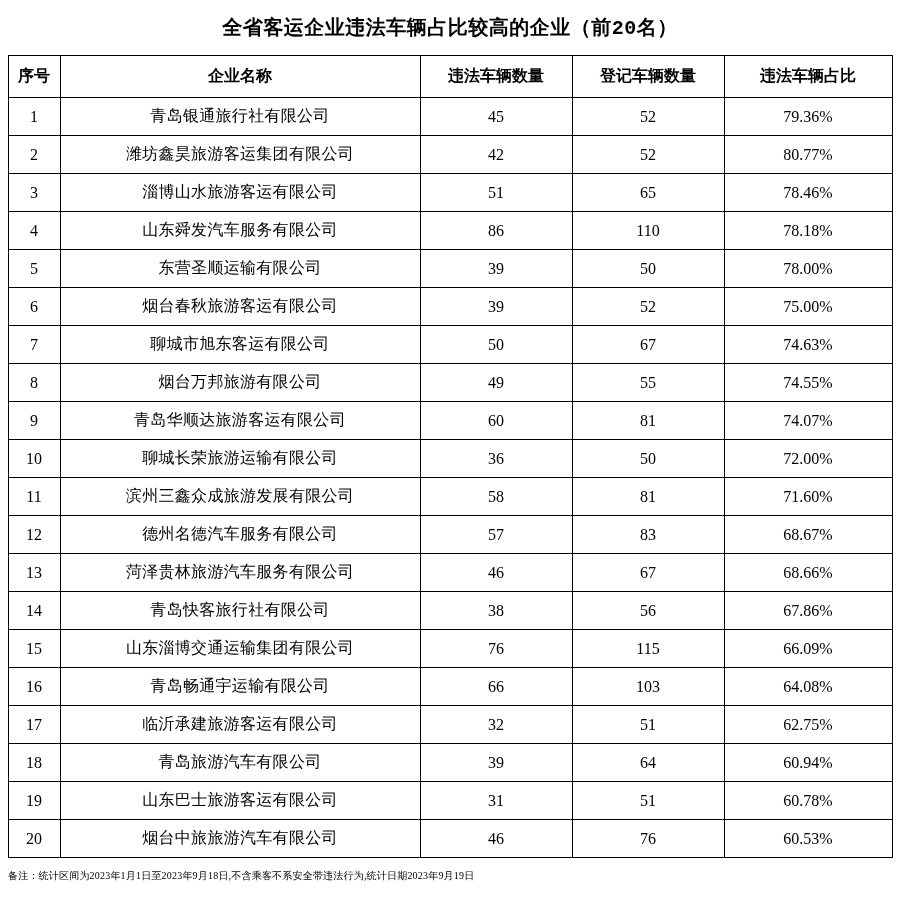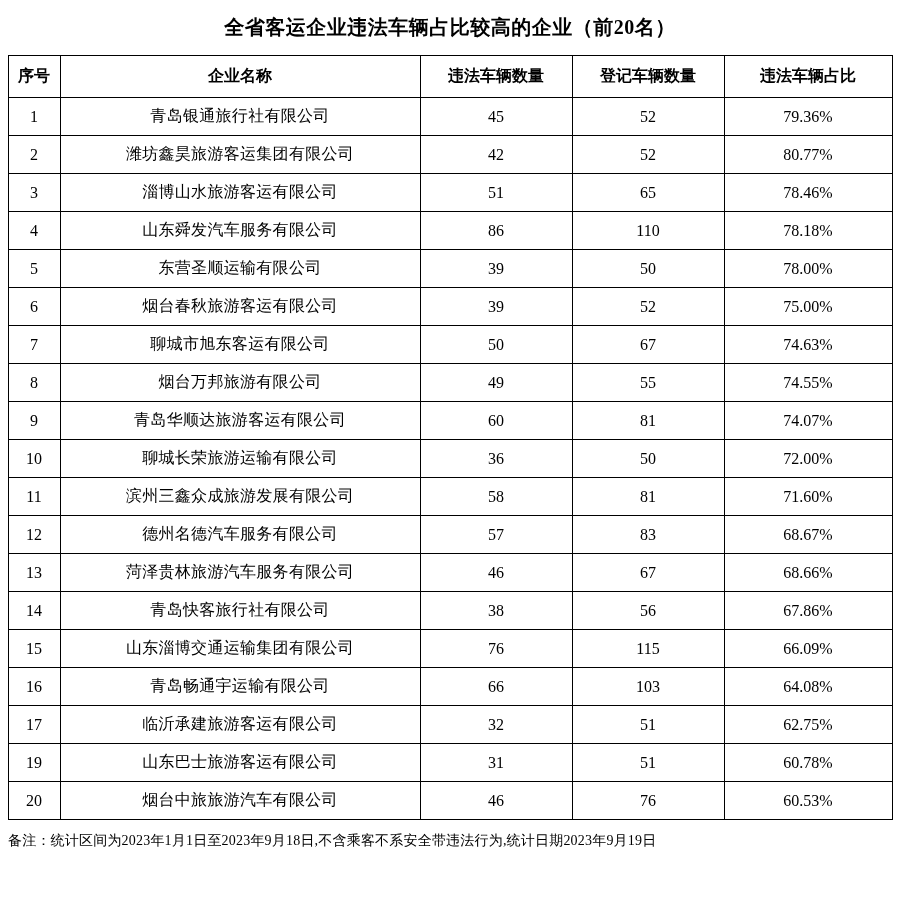--- a/index.html
+++ b/index.html
@@ -20,21 +20,21 @@
     position: relative;
     box-sizing: border-box;
     padding: 0;
   }
   .doc-title {
     text-align: center;
     font-size: 20px;
     font-weight: bold;
     letter-spacing: 0.5px;
     padding: 14px 0 14px 0;
-    font-family: Liberation Serif, serif;
+    font-family: Liberation Mono, monospace;
   }
   table.main-table {
     border-collapse: collapse;
     width: 884px;
     margin: 0 auto;
     table-layout: fixed;
   }
   table.main-table th,
   table.main-table td {
     border: 1px solid #000000;
@@ -67,21 +67,21 @@
   td.idx-cell {
     font-size: 15.5px;
   }
   td.num-cell {
     font-size: 15.5px;
   }
   td.ratio-cell {
     font-size: 15.5px;
   }
   .note {
-    font-size: 14px;
+    font-size: 10px;
     padding: 10px 8px 0 8px;
     line-height: 1.5;
     letter-spacing: 0.2px;
   }
 </style>
 </head>
 <body>
 
 <div class="page">
 
@@ -218,20 +218,27 @@
         <td class="ratio-cell">64.08%</td>
       </tr>
       <tr>
         <td class="idx-cell">17</td>
         <td class="name-cell">临沂承建旅游客运有限公司</td>
         <td class="num-cell">32</td>
         <td class="num-cell">51</td>
         <td class="ratio-cell">62.75%</td>
       </tr>
       <tr>
+        <td class="idx-cell">18</td>
+        <td class="name-cell">青岛旅游汽车有限公司</td>
+        <td class="num-cell">39</td>
+        <td class="num-cell">64</td>
+        <td class="ratio-cell">60.94%</td>
+      </tr>
+      <tr>
         <td class="idx-cell">19</td>
         <td class="name-cell">山东巴士旅游客运有限公司</td>
         <td class="num-cell">31</td>
         <td class="num-cell">51</td>
         <td class="ratio-cell">60.78%</td>
       </tr>
       <tr>
         <td class="idx-cell">20</td>
         <td class="name-cell">烟台中旅旅游汽车有限公司</td>
         <td class="num-cell">46</td>

